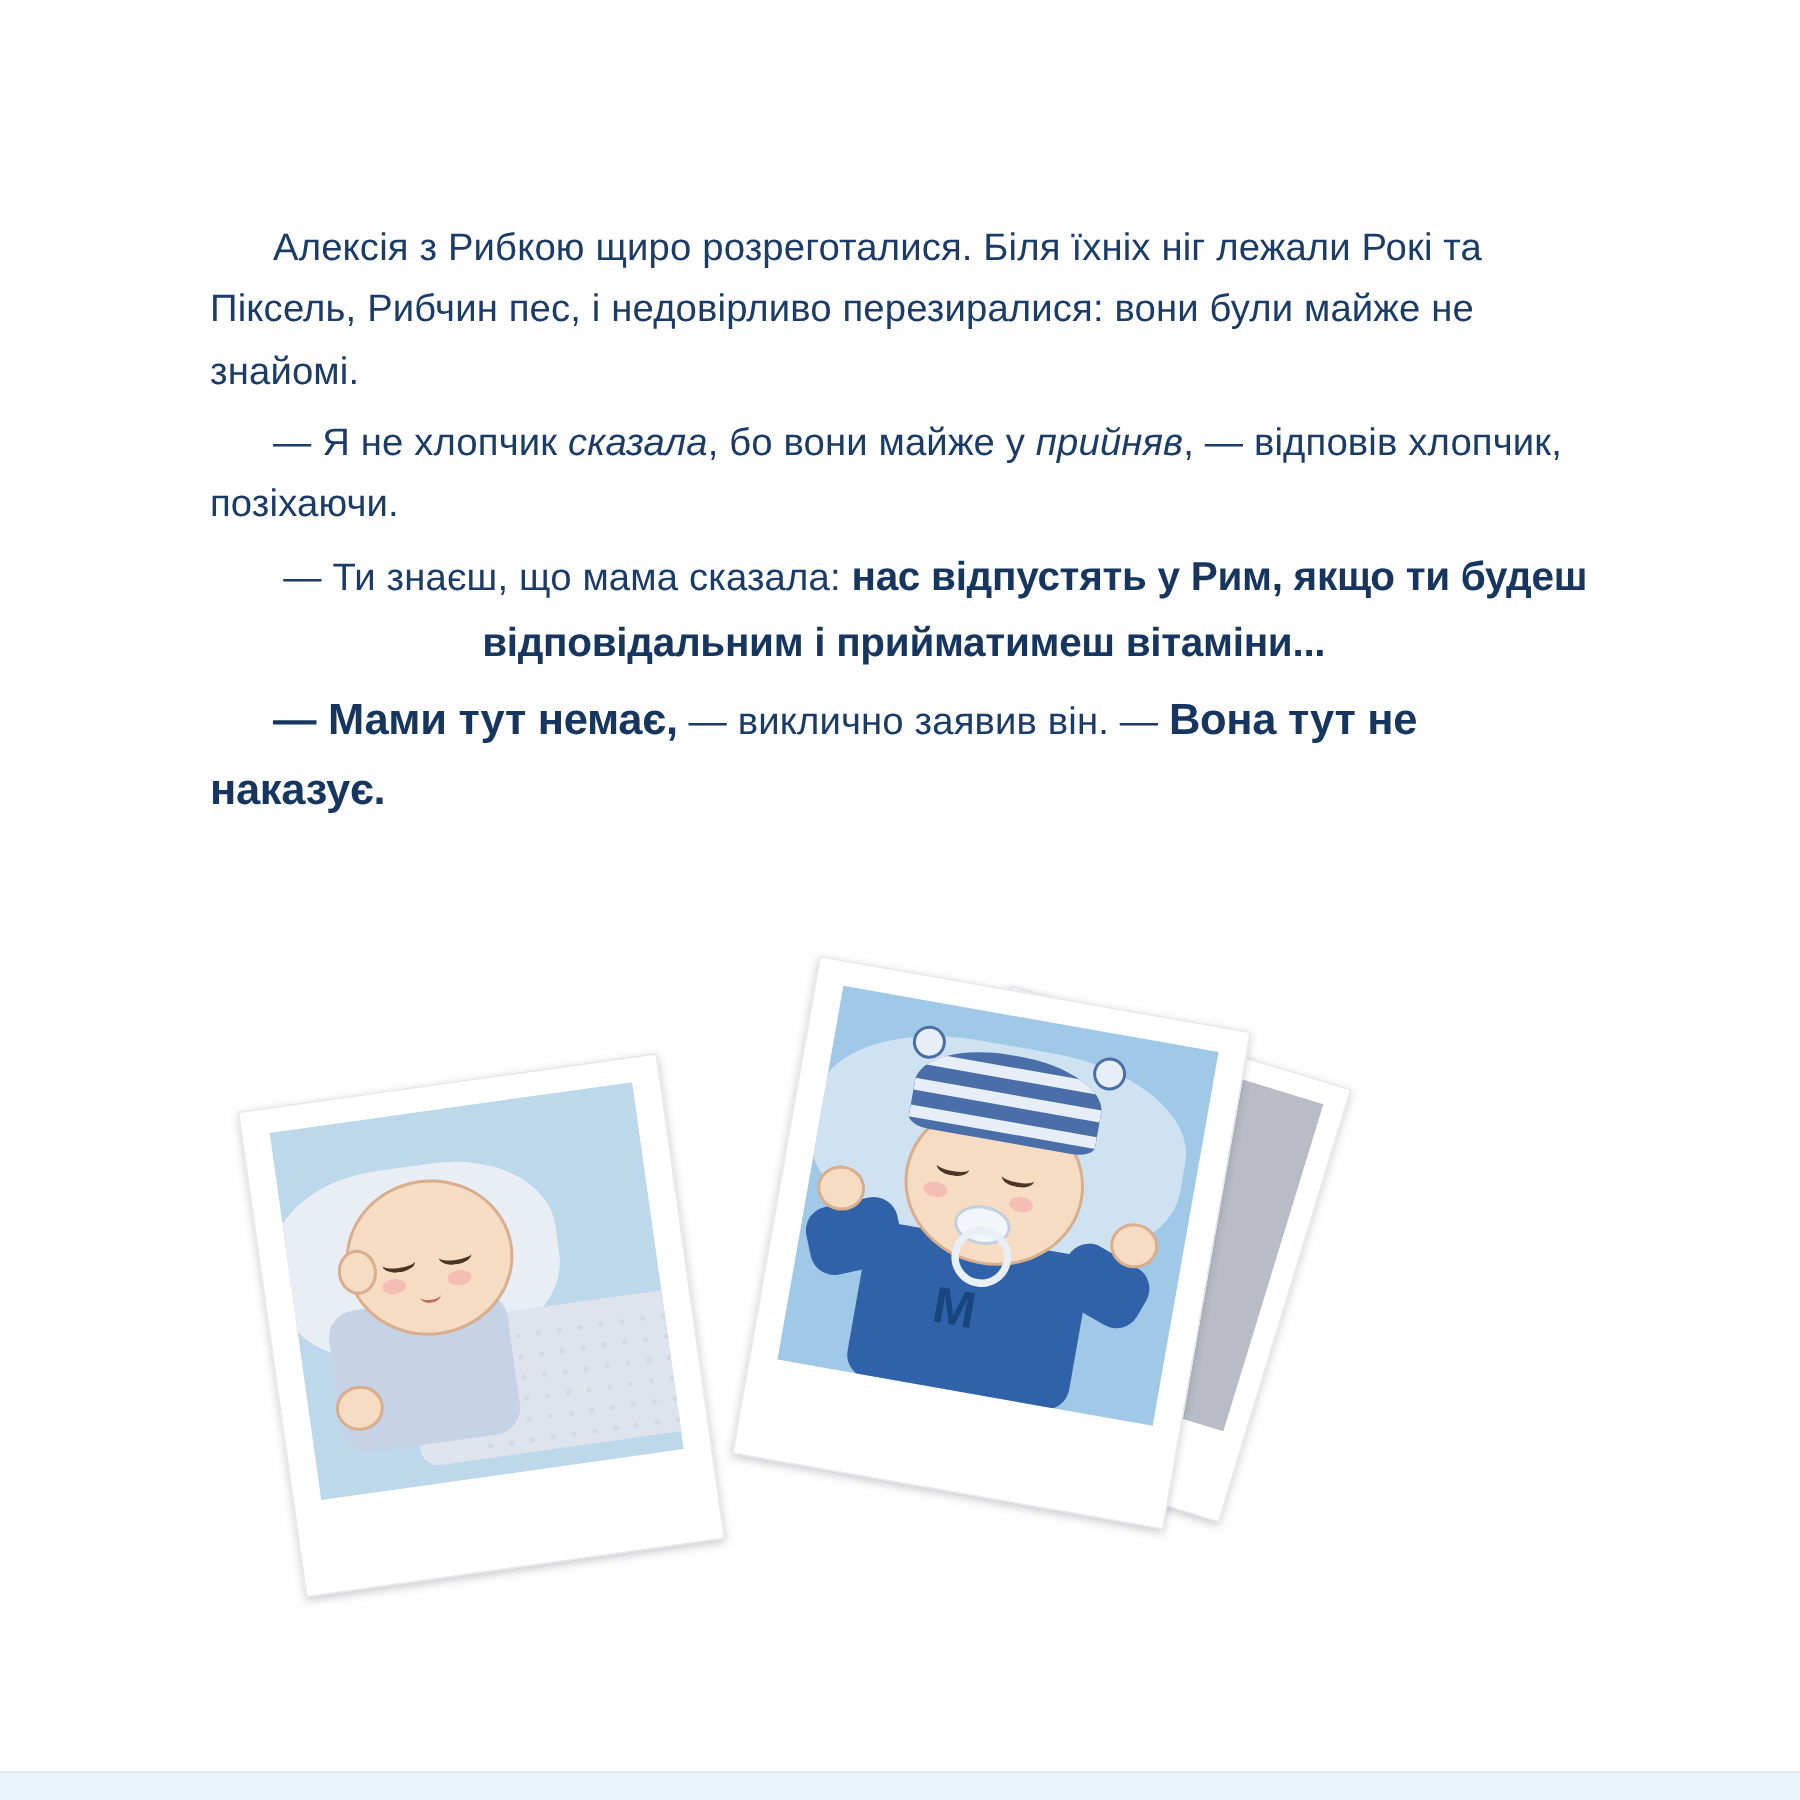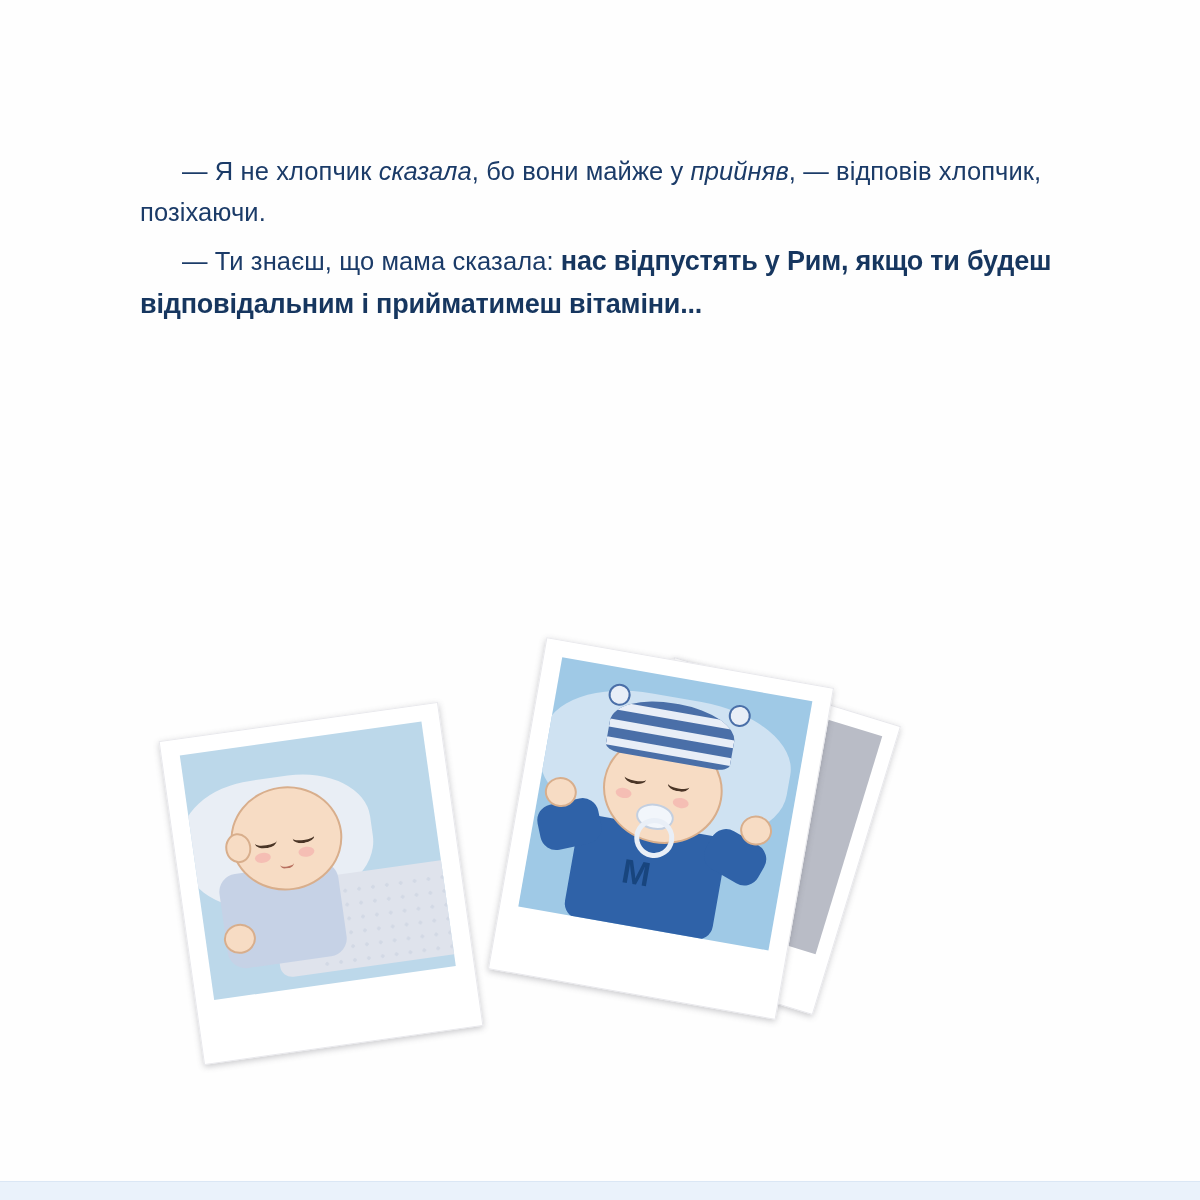--- a/index.html
+++ b/index.html
@@ -61,21 +61,21 @@
   .shout {
     font-weight: bold;
     color: #16365f;
     font-size: 29px;
     letter-spacing: -0.2px;
   }
 
   .p1 { }
   .p2 { margin-top: 6px; }
   .p3 { margin-top: 6px; }
-  .p4 { margin-top: 6px; }
+  .p4 { margin-top: 6px; text-align: center; }
   .p5 { margin-top: 6px; }
   .p6 { margin-top: 6px; }
 
   
   .illustration {
     position: absolute;
     left: 170px;
     top: 650px;
     width: 800px;
     height: 470px;
@@ -251,27 +251,29 @@
     border-top: 1px solid #dbe7f5;
   }
 </style>
 </head>
 <body>
 
 <div class="page">
 
   <div class="text-block">
 
+    <p class="para p1 indent">Алексія з Рибкою щиро розреготалися. Біля їхніх ніг лежали Рокі та Піксель, Рибчин пес, і недовірливо перезиралися: вони були майже не знайомі.</p>
 
 
     <p class="para p3 dash-line"><span>— Я не хлопчик </span><em class="ital">сказала</em><span>, бо вони майже у </span><em class="ital">прийняв</em><span>, — відповів хлопчик, позіхаючи.</span></p>
 
     <p class="para p4 dash-line"><span>— Ти знаєш, що мама сказала: </span><span class="bold-blue">нас відпустять у Рим, якщо ти будеш відповідальним і прийматимеш вітаміни...</span></p>
 
 
+    <p class="para p6 dash-line"><span class="shout">— Мами тут немає,</span><span> — виклично заявив він. — </span><span class="shout">Вона тут не наказує.</span></p>
 
   </div>
 
   <div class="illustration">
 
     <div class="polaroid photo-back">
       <div class="inner"></div>
     </div>
 
     <div class="polaroid photo-left">

